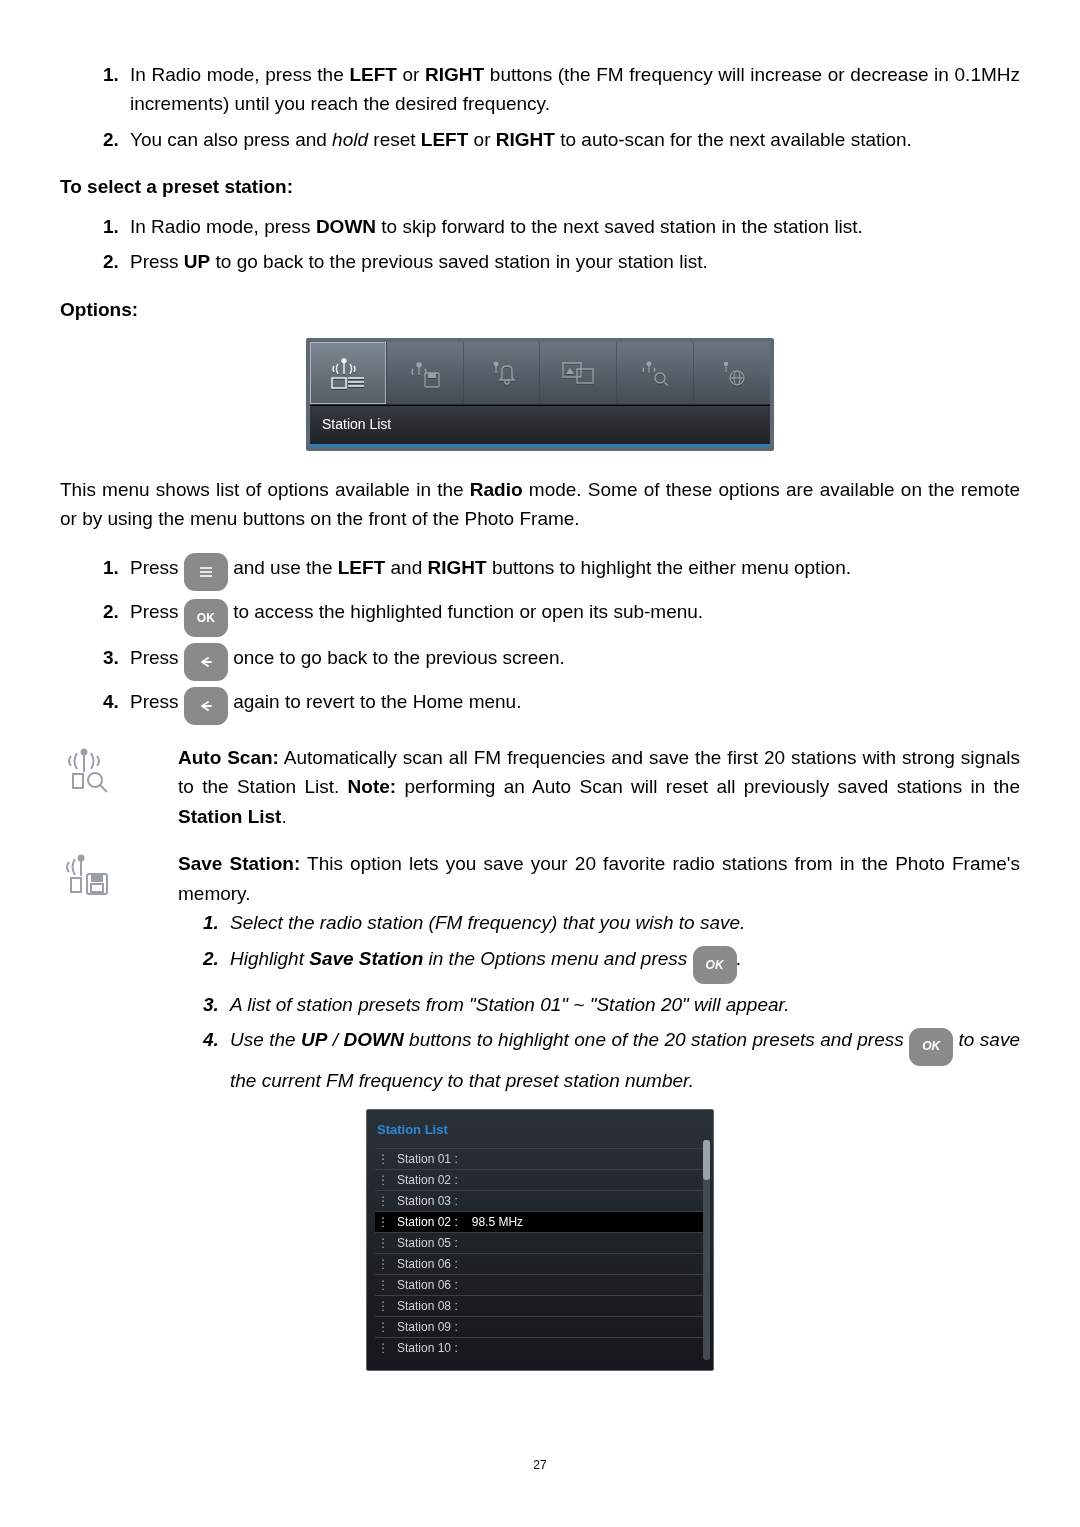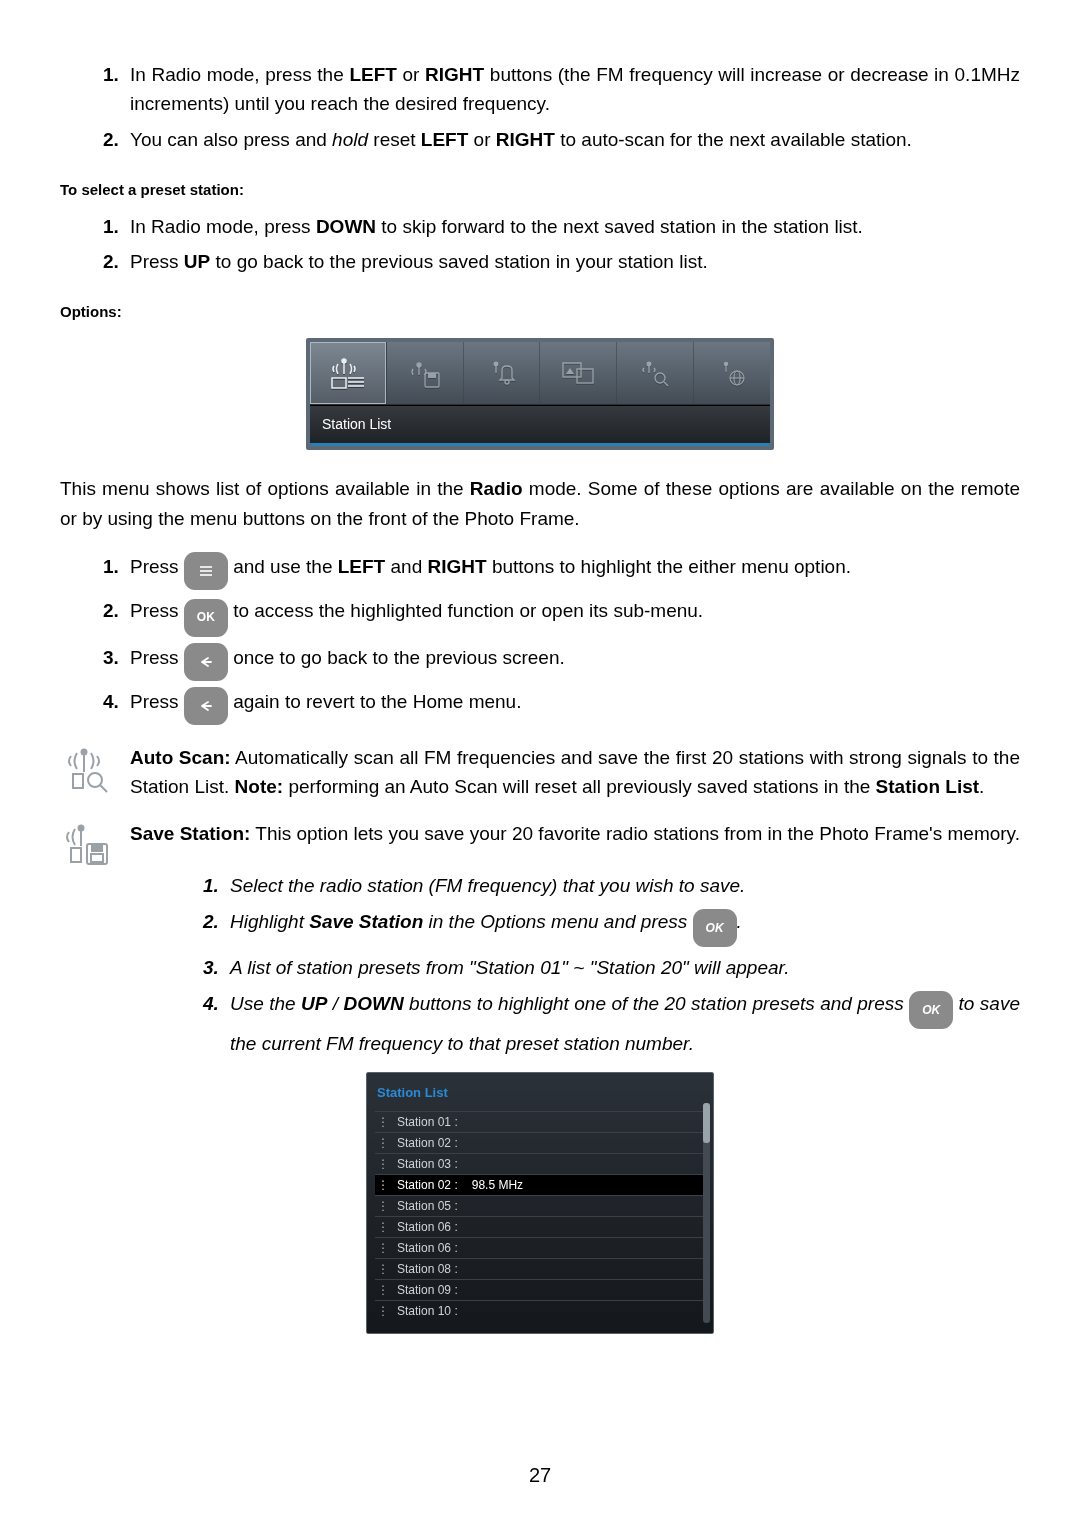--- a/index.html
+++ b/index.html
@@ -14,24 +14,24 @@
     position: relative;
     box-sizing: border-box;
     padding: 60px 60px 0 60px;
   }
   .content { line-height: 1.55; }
   ol { margin: 0 0 14px 0; padding-left: 64px; }
   ol li { padding-left: 6px; margin-bottom: 6px; }
   ol li::marker { font-weight: bold; }
   .bold { font-weight: bold; }
   .italic { font-style: italic; }
-  h3 { font-size: 15px; margin: 24px 0 10px 0; }
+  h3 { font-size: 19px; margin: 18px 0 10px 0; }
   .justify { text-align: justify; }
   .indent-sub { margin-left: 60px; text-align: justify; }
-  .page-num { position: absolute; bottom: 40px; width: 960px; text-align: center; font-size: 20px; }
+  .page-num { position: absolute; bottom: 55px; width: 960px; text-align: center; font-size: 12px; }
 
   
   .pill {
     display: inline-flex;
     align-items: center;
     justify-content: center;
     height: 38px;
     border-radius: 11px;
     background: #8a8a8a;
     color: #fff;
@@ -39,21 +39,21 @@
     font-weight: bold;
     padding: 0 8px;
     vertical-align: -4px;
     min-width: 28px;
   }
   .pill svg { display: block; }
 
   
   .feature-row { display: flex; align-items: flex-start; gap: 18px; margin-top: 18px; }
   .feature-icon { flex: 0 0 52px; height: 52px; display: flex; align-items: center; justify-content: center; }
-  .feature-body { flex: 1; text-align: justify; }
+  .feature-body { flex: 1; text-align: justify; margin-left: 48px; }
 
   
   .options-strip {
     width: 460px;
     margin: 14px auto 24px auto;
     background: #000;
     border: 4px solid #5d6a75;
     border-radius: 2px;
   }
   .tabs {

